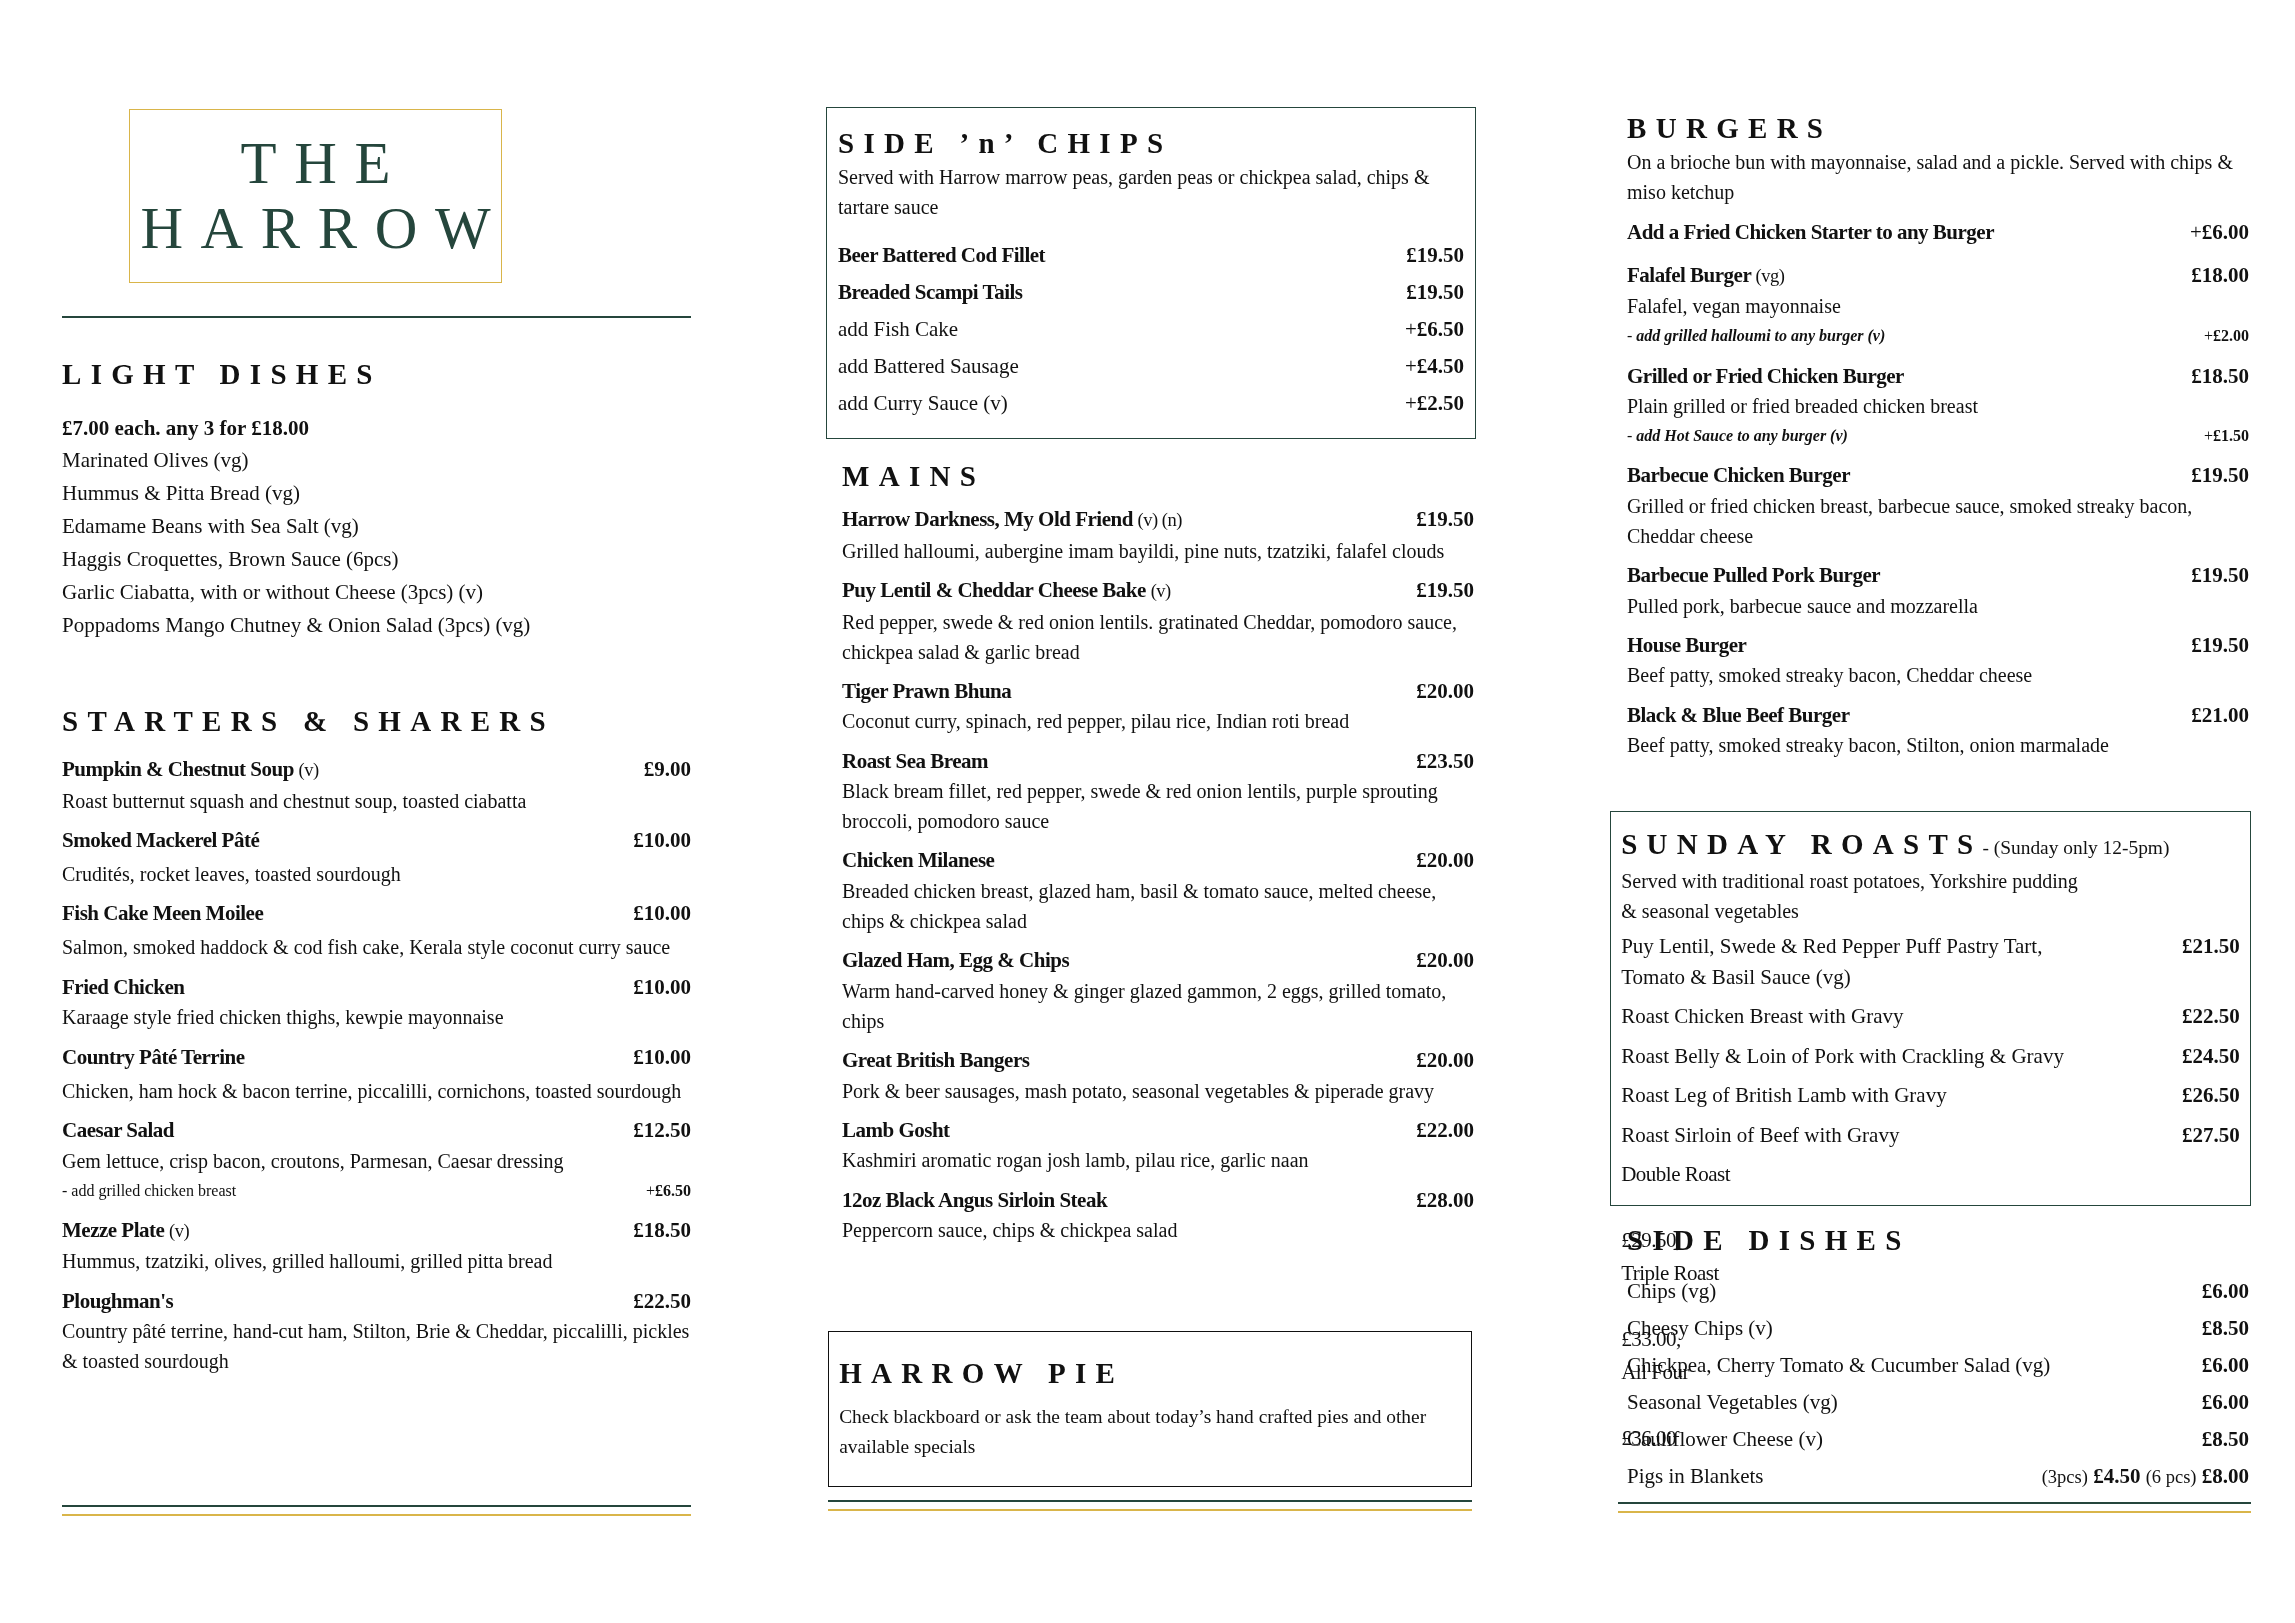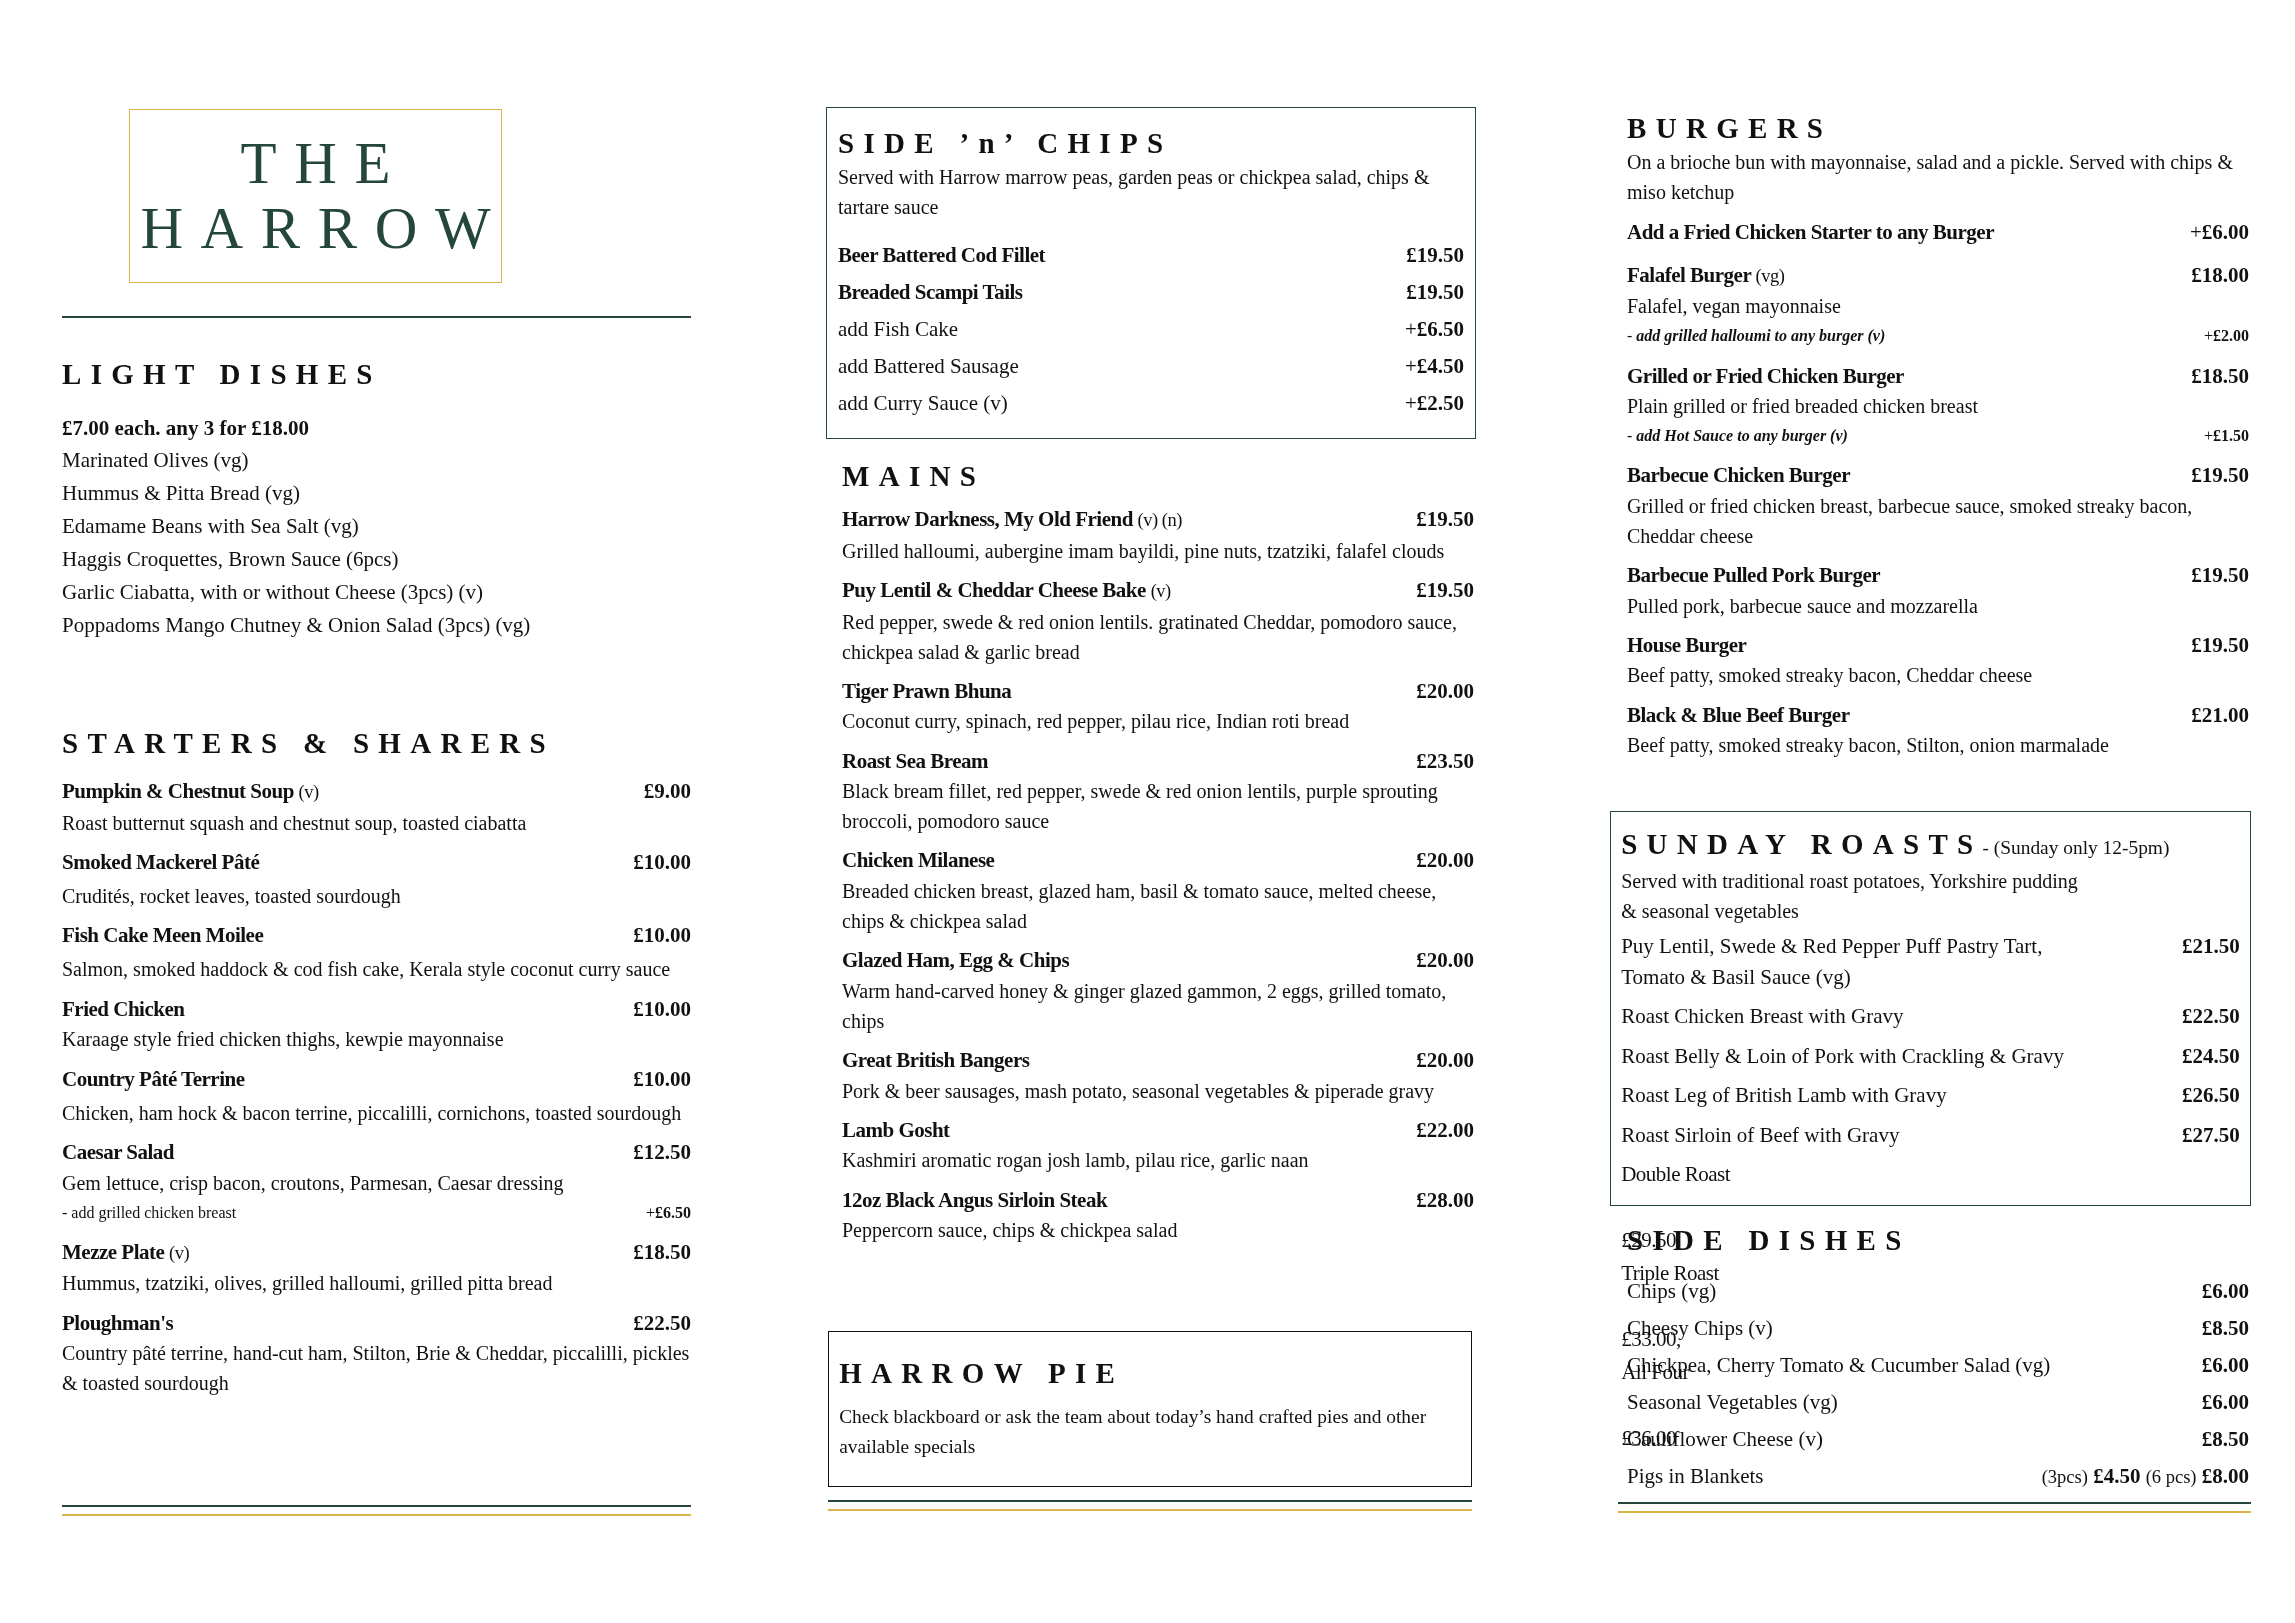--- a/index.html
+++ b/index.html
@@ -92,21 +92,21 @@
   <div class="light-list">
     <div>Marinated Olives (vg)</div>
     <div>Hummus &amp; Pitta Bread (vg)</div>
     <div>Edamame Beans with Sea Salt (vg)</div>
     <div>Haggis Croquettes, Brown Sauce (6pcs)</div>
     <div>Garlic Ciabatta, with or without Cheese (3pcs) (v)</div>
     <div>Poppadoms Mango Chutney &amp; Onion Salad (3pcs) (vg)</div>
   </div>
 </section>
 
-<section class="col col-1" style="top:725px;">
+<section class="col col-1" style="top:703px;">
   <h2 class="section-title">STARTERS &amp; SHARERS</h2>
   <div style="margin-top:14px;"></div>
 
   <div class="item">
     <div class="item-row">
         <span class="item-name"><span>Pumpkin &amp; Chestnut Soup</span> <span class="item-tag">(v)</span></span>
         <span class="item-price">£9.00</span>
       </div>
     <div class="item-desc">Roast butternut squash and chestnut soup, toasted ciabatta</div>
   </div>

